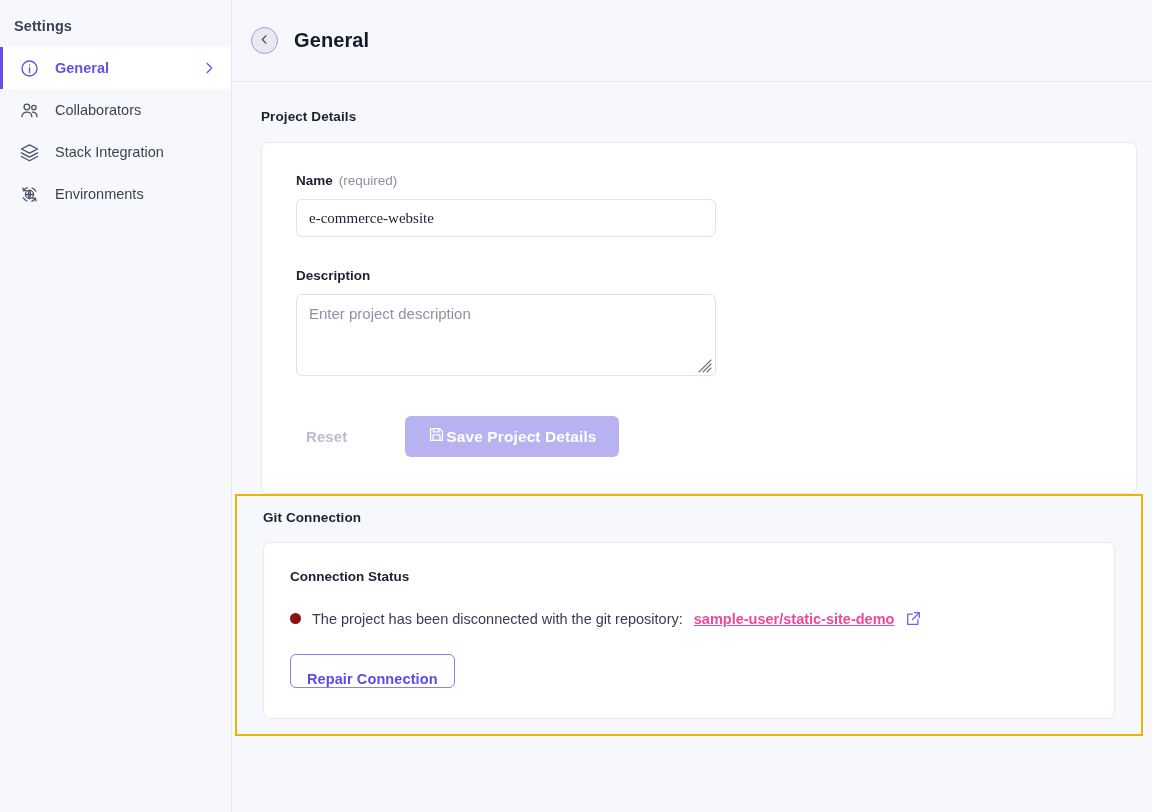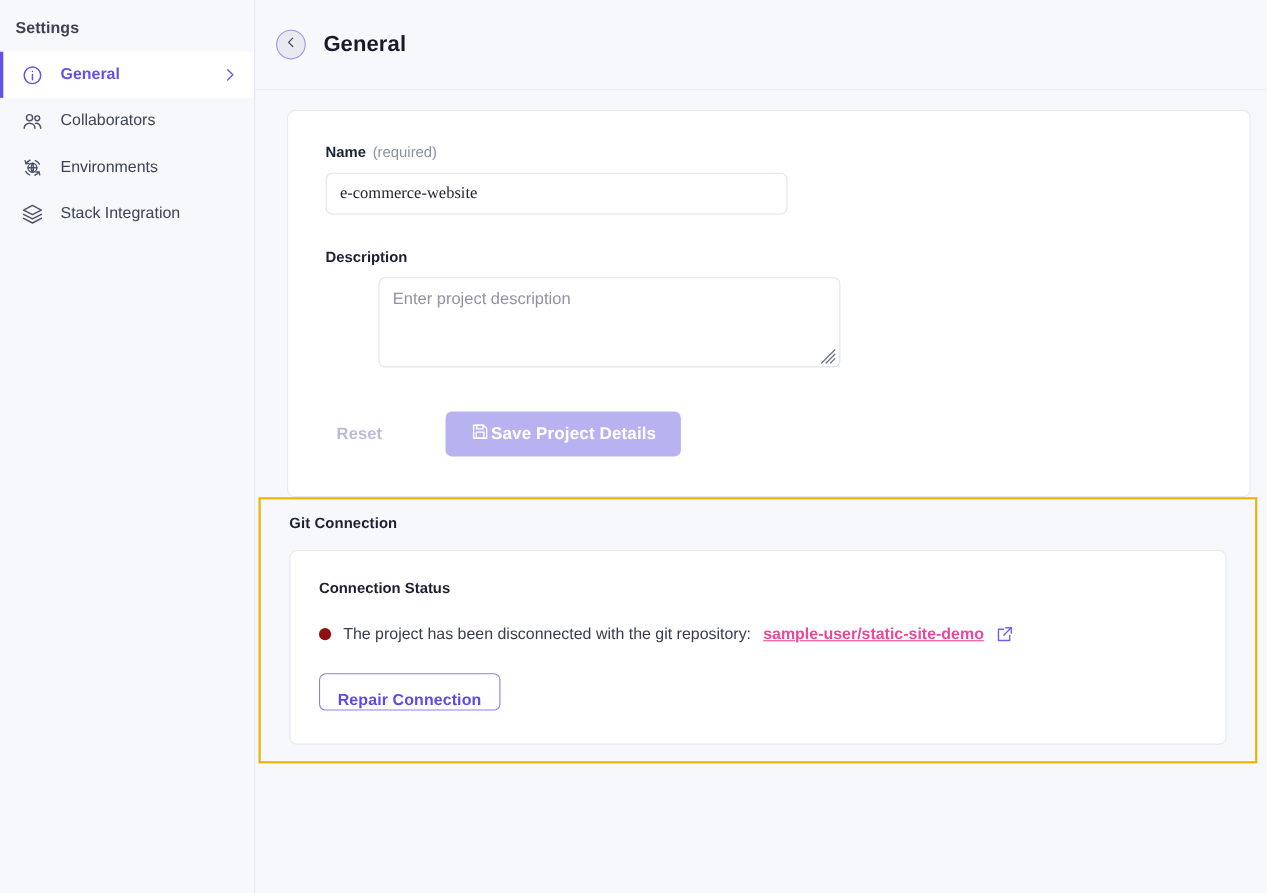--- a/index.html
+++ b/index.html
@@ -185,21 +185,21 @@
     padding: 0 12px;
     font-family: Liberation Serif, serif;
     font-size: 15px;
     color: #1c2134;
     background: #fff;
     outline: none;
   }
 
   .field-block + .field-block { margin-top: 31px; }
 
-  .textarea-wrap { position: relative; width: 420px; margin-top: 11px; margin-left: 48px; }
+  .textarea-wrap { position: relative; width: 420px; margin-top: 11px; }
 
   .text-area {
     display: block;
     width: 420px;
     height: 82px;
     border: 1px solid #dfe3ed;
     border-radius: 6px;
     padding: 10px 12px;
     font-family: "Liberation Sans", sans-serif;
     font-size: 15px;
@@ -363,64 +363,65 @@
             <path d="M3.4 19c0-3.2 2.6-5.2 5.6-5.2s5.6 2 5.6 5.2"></path>
             <circle cx="17" cy="8.6" r="2.5"></circle>
             <path d="M15.2 13.9c2.6-.3 5.4 1.3 5.4 5.1"></path>
           </svg>
         </span>
         <span class="nav-label">Collaborators</span>
       </div>
 
       <div class="nav-item">
         <span class="nav-icon">
+          <svg width="21" height="21" viewBox="0 0 24 24" fill="none" stroke="currentColor" stroke-width="1.5" stroke-linecap="round" stroke-linejoin="round">
+            <path d="M12 3.2 2.8 8 12 12.8 21.2 8 12 3.2z"></path>
+            <path d="M2.8 12.4 12 17.2l9.2-4.8"></path>
+            <path d="M2.8 16.6 12 21.4l9.2-4.8"></path>
+          </svg>
+        </span>
+        <span class="nav-label">Stack Integration</span>
+      </div>
+
+      <div class="nav-item">
+        <span class="nav-icon">
           <svg width="21" height="21" viewBox="0 0 24 24" fill="none" stroke="currentColor" stroke-width="1.45" stroke-linecap="round" stroke-linejoin="round">
             <circle cx="12" cy="12" r="4.6"></circle>
             <path d="M7.4 12h9.2M12 7.4c1.5 1.6 1.5 7.6 0 9.2M12 7.4c-1.5 1.6-1.5 7.6 0 9.2"></path>
             <path d="M5.2 7.6A8.4 8.4 0 0 1 9.4 4.2"></path>
             <path d="M4.4 4.6l.9 3.2 3-.4"></path>
             <path d="M18.8 16.4a8.4 8.4 0 0 1-4.2 3.4"></path>
             <path d="M19.6 19.4l-.9-3.2-3 .4"></path>
             <path d="M19.2 8.2A8.4 8.4 0 0 0 15 4.6"></path>
             <path d="M5 15.8A8.4 8.4 0 0 0 9 19.4"></path>
           </svg>
         </span>
         <span class="nav-label">Environments</span>
       </div>
 
-      <div class="nav-item">
-        <span class="nav-icon">
-          <svg width="21" height="21" viewBox="0 0 24 24" fill="none" stroke="currentColor" stroke-width="1.5" stroke-linecap="round" stroke-linejoin="round">
-            <path d="M12 3.2 2.8 8 12 12.8 21.2 8 12 3.2z"></path>
-            <path d="M2.8 12.4 12 17.2l9.2-4.8"></path>
-            <path d="M2.8 16.6 12 21.4l9.2-4.8"></path>
-          </svg>
-        </span>
-        <span class="nav-label">Stack Integration</span>
-      </div>
-
     </nav>
   </aside>
 
   <div id="main">
 
     <div id="page-header">
       <div class="back-btn">
         <span>
           <svg width="13" height="13" viewBox="0 0 24 24" fill="none" stroke="currentColor" stroke-width="2" stroke-linecap="round" stroke-linejoin="round">
             <path d="M15 5l-7 7 7 7"></path>
           </svg>
         </span>
       </div>
       <div id="page-title">General</div>
     </div>
 
     <div id="content">
 
       <section class="section">
+        <div class="section-head">Project Details</div>
 
         <div class="card" id="project-card">
 
           <div class="field-block">
             <div class="field-label">
               <span>Name</span><span class="muted">(required)</span>
             </div>
             <input class="text-input" type="text" value="e-commerce-website" style="">
           </div>
 

